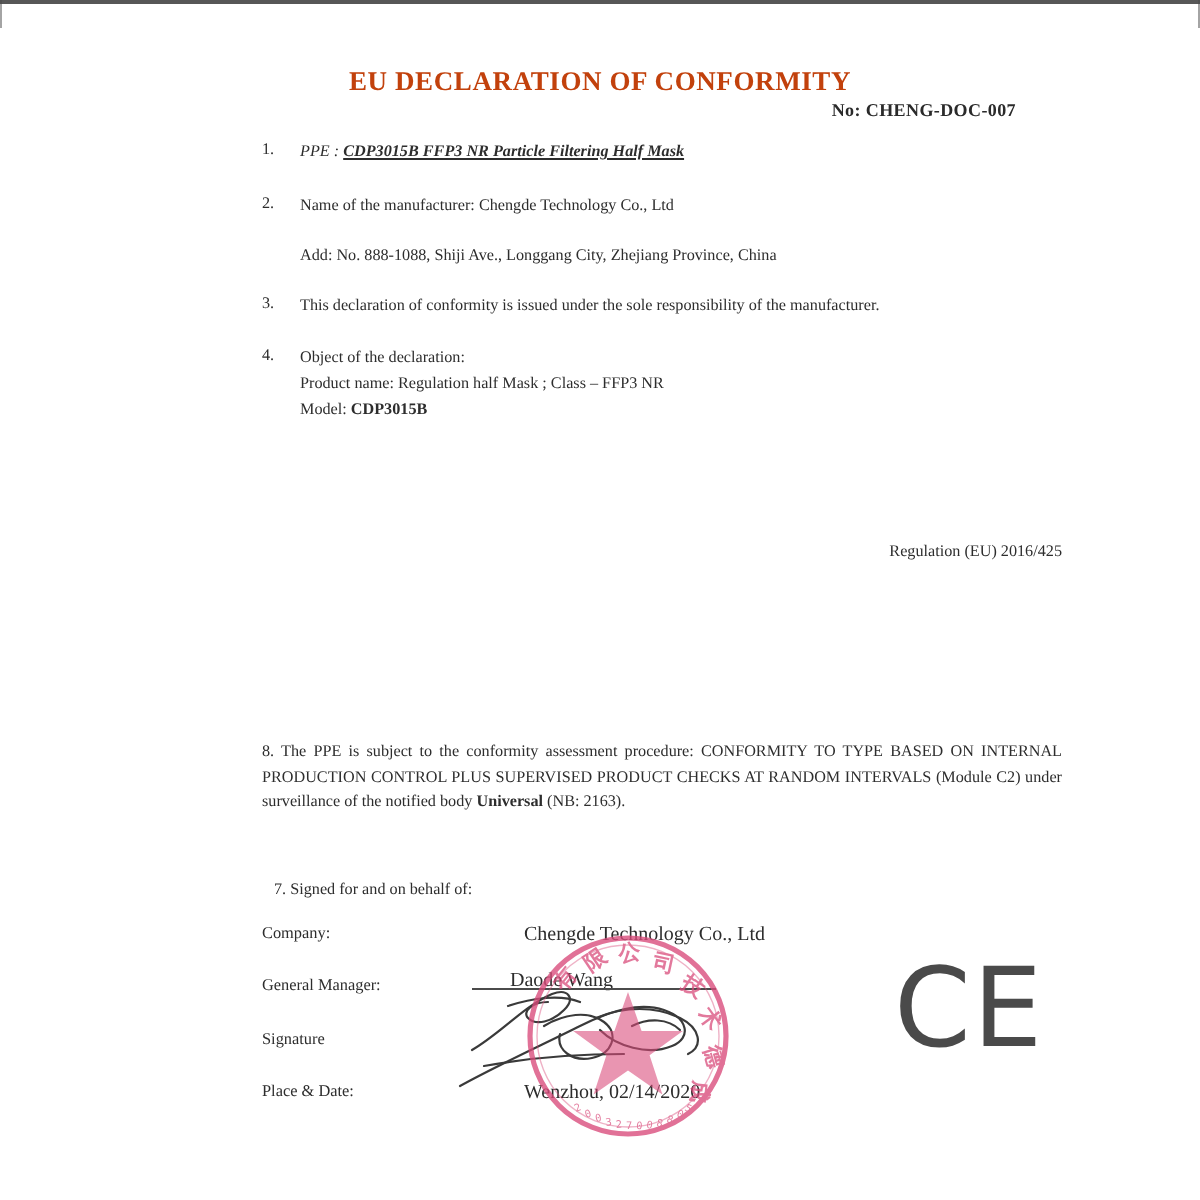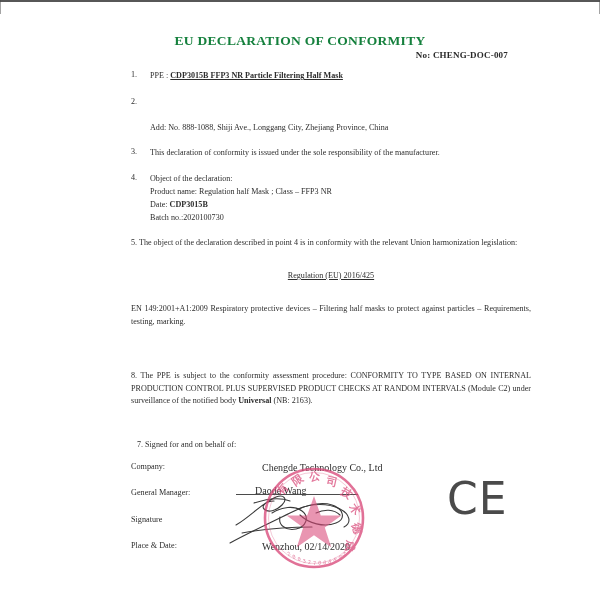--- a/index.html
+++ b/index.html
@@ -45,21 +45,21 @@
   }
 
   .doc-title {
     position: absolute;
     left: 0; top: 33px;
     width: 600px;
     text-align: center;
     font-size: 13.5px;
     font-weight: bold;
     letter-spacing: 0.3px;
-    color: #15803d;
+    color: #c2410c;
   }
   .doc-number {
     position: absolute;
     right: 92px;
     top: 50px;
     font-size: 9px;
     font-weight: bold;
     color: #2a2a2a;
     letter-spacing: 0.2px;
     white-space: nowrap;
@@ -73,22 +73,21 @@
   }
   .num-col {
     position: absolute;
     font-size: 8.1px;
     color: #2d2d2d;
   }
   .u { text-decoration: underline; }
   .b { font-weight: bold; }
 
   .centered-sub {
-    text-align: center;
-    text-decoration: underline;
+    text-align: right;
   }
 
   
   .sig-label {
     position: absolute;
     left: 131px;
     font-size: 8.2px;
     color: #2d2d2d;
     white-space: nowrap;
     text-align: right;
@@ -105,21 +104,21 @@
     left: 236px;
     width: 122px;
     border-bottom: 1px solid #4b4b4b;
   }
 
   
   .ce-mark {
     position: absolute;
     left: 447px;
     top: 477px;
-    font-size: 44px;
+    font-size: 55px;
     line-height: 1;
     color: #4a4a4a;
     font-family: "DejaVu Sans", sans-serif;
     letter-spacing: 1px;
     user-select: none;
   }
 
   
   .seal {
     position: absolute;
@@ -146,44 +145,42 @@
 <div id="page">
 
   <div class="scan-edge-top"></div>
   <div class="scan-edge-left"></div>
   <div class="scan-edge-right"></div>
 
   <div class="doc-title">EU DECLARATION OF CONFORMITY</div>
   <div class="doc-number">No: CHENG-DOC-007</div>
 
   <div class="num-col" style="left:131px; top:70px;">1.</div>
-  <div class="clause" style="left:150px; top:70px; width:390px;">
+  <div class="clause" style="left:150px; top:70px; width:390px;font-style:italic;">
     <span>PPE :</span>
     <span class="u b">CDP3015B FFP3 NR Particle Filtering Half Mask</span>
   </div>
 
   <div class="num-col" style="left:131px; top:97px;">2.</div>
+  <div class="clause" style="left:150px; top:97px; width:390px;">Name of the manufacturer: Chengde Technology Co., Ltd</div>
   <div class="clause" style="left:150px; top:122px; width:390px;">Add: No. 888-1088, Shiji Ave., Longgang City, Zhejiang Province, China</div>
 
   <div class="num-col" style="left:131px; top:147px;">3.</div>
   <div class="clause" style="left:150px; top:147px; width:390px;">This declaration of conformity is issued under the sole responsibility of the manufacturer.</div>
 
   <div class="num-col" style="left:131px; top:173px;">4.</div>
   <div class="clause" style="left:150px; top:173px; width:390px;">Object of the declaration:</div>
   <div class="clause" style="left:150px; top:186px; width:390px;">Product name: Regulation half Mask ; Class – FFP3 NR</div>
   <div class="clause" style="left:150px; top:199px; width:390px;">
-    <span>Date:</span>
+    <span>Model:</span>
     <span class="b">CDP3015B</span>
   </div>
-  <div class="clause" style="left:150px; top:212px; width:390px;">Batch no.:2020100730</div>
-
-  <div class="clause" style="left:131px; top:237px; width:400px; text-align:justify;">5. The object of the declaration described in point 4 is in conformity with the relevant Union harmonization legislation:</div>
+
   <div class="clause centered-sub" style="left:131px; top:270px; width:400px;">Regulation (EU) 2016/425</div>
 
-  <div class="clause" style="left:131px; top:303px; width:400px; text-align:justify;">EN 149:2001+A1:2009 Respiratory protective devices – Filtering half masks to protect against particles – Requirements, testing, marking.</div>
 
 
   <div class="clause" style="left:131px; top:370px; width:400px; text-align:justify;">
     <span>8. The PPE is subject to the conformity assessment procedure: CONFORMITY TO TYPE BASED ON INTERNAL PRODUCTION CONTROL PLUS SUPERVISED PRODUCT CHECKS AT RANDOM INTERVALS (Module C2) under surveillance of the notified body </span><span class="b">Universal</span><span> (NB: 2163).</span>
   </div>
 
   <div class="clause" style="left:137px; top:439px; width:400px;">7. Signed for and on behalf of:</div>
 
   <div class="sig-label" style="top:462px;">Company:</div>
   <div class="sig-value" style="top:462px;">Chengde Technology Co., Ltd</div>

